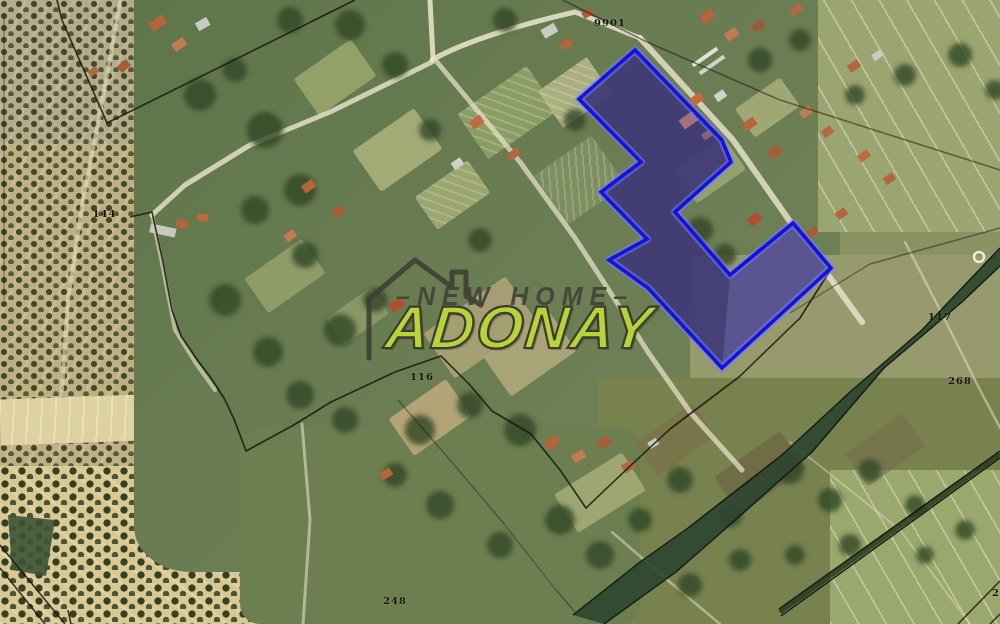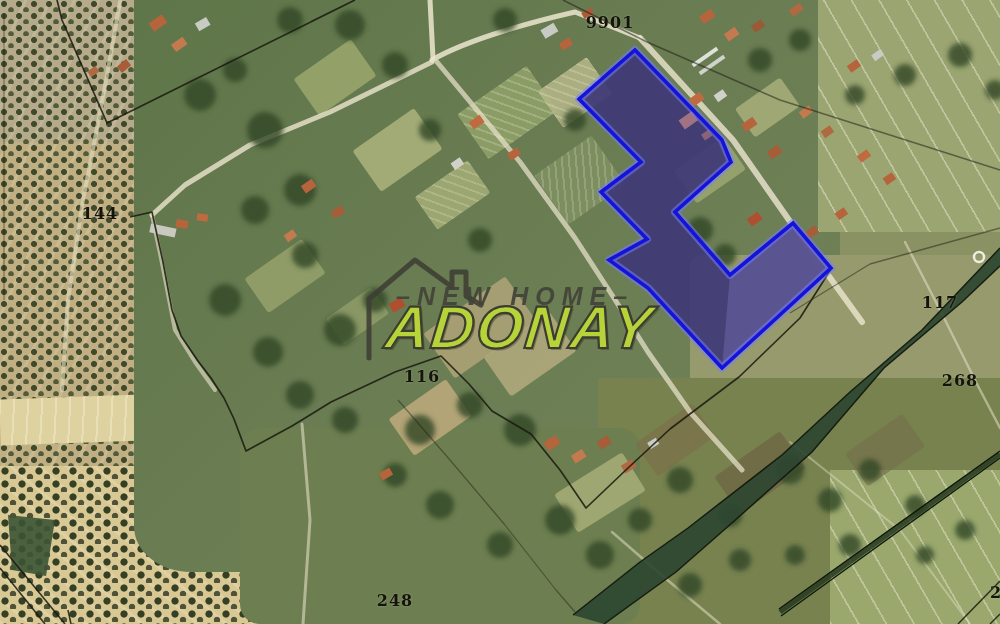--- a/index.html
+++ b/index.html
@@ -22,21 +22,21 @@
       radial-gradient(circle at 5px 5px, rgba(44,56,30,.95) 3.2px, rgba(44,56,30,0) 4px),
       radial-gradient(circle at 13px 11px, rgba(34,42,24,.75) 2.8px, rgba(34,42,24,0) 3.6px),
       repeating-linear-gradient(40deg, rgba(255,250,225,.18) 0 3px, rgba(0,0,0,0) 3px 18px);
     background-size:17px 13px,17px 13px,auto;
   }
   .stripesNE{
     background-image:repeating-linear-gradient(60deg, rgba(245,242,222,.38) 0 1.8px, rgba(0,0,0,0) 1.8px 24px);
   }
   .patch{position:absolute;border-radius:3px;opacity:.9;}
   .lbl{position:absolute;transform:translate(-50%,-50%);font-family:"DejaVu Serif","Liberation Serif",serif;
-       font-weight:bold;font-size:16px;color:#14140c;letter-spacing:1px;white-space:nowrap;
+       font-weight:bold;font-size:10px;color:#14140c;letter-spacing:1px;white-space:nowrap;
        text-shadow:0 0 2px rgba(235,233,210,.35);}
   
   #watermark{position:absolute;left:352px;top:252px;width:330px;height:115px;}
   #wm-line1{position:absolute;left:44px;top:30px;font-weight:bold;font-style:italic;font-size:25px;
             letter-spacing:7px;white-space:nowrap;opacity:.92;}
   #wm-line2{position:absolute;left:34px;top:44px;font-weight:900;font-style:italic;font-size:60px;
             letter-spacing:2px;line-height:1.05;white-space:nowrap;transform:skewX(-6deg);}
 </style>
 </head>
 <body>
@@ -237,23 +237,23 @@
       <polygon id="parcel-stroke" points="635,50 722,140 731,162 675,212 730,275 793,223 831,268 722,368 648,288 609,260 647,239 601,192 641,162 579,99" fill="none" stroke-width="3.6" stroke-linejoin="miter" stroke="#1313dc"></polygon>
     </g>
 
     <circle cx="979" cy="257" r="5" fill="none" stroke="#f2f2ea" stroke-width="2.5" opacity=".95"></circle>
 
     <path d="M369,358 L369,299 415,260 452,287 452,272 466,272 466,296 481,305" fill="none" stroke="#3e3e33" stroke-width="5" stroke-linejoin="round" stroke-linecap="round" opacity=".88"></path>
   </svg>
 
   <div id="labels">
       <div class="lbl" style="left: 610px; top: 22px;">9901</div>
-      <div class="lbl" style="left: 100px; top: 213px;">144</div>
+      <div class="lbl" style="left: 100px; top: 213px; padding-left: 9px;">144</div>
       <div class="lbl" style="left: 422px; top: 376px; text-align: center;">116</div>
-      <div class="lbl" style="left: 940px; top: 302px;">117</div>
+      <div class="lbl" style="left: 940px; top: 316px;">117</div>
       <div class="lbl" style="left: 960px; top: 380px;">268</div>
       <div class="lbl" style="left: 395px; top: 600px;">248</div>
       <div class="lbl" style="left: 996px; top: 592px;">2</div>
     </div>
 
   <div id="watermark">
     <div id="wm-line1" style="color: rgb(67, 67, 58);">–NEW HOME–</div>
     <div id="wm-line2" style="color: rgb(182, 211, 57); -webkit-text-stroke: 2.2px rgb(60, 60, 48); text-shadow: rgba(40, 40, 30, 0.35) 2px 2px 0px;">ADONAY</div>
   </div>
 </div>

